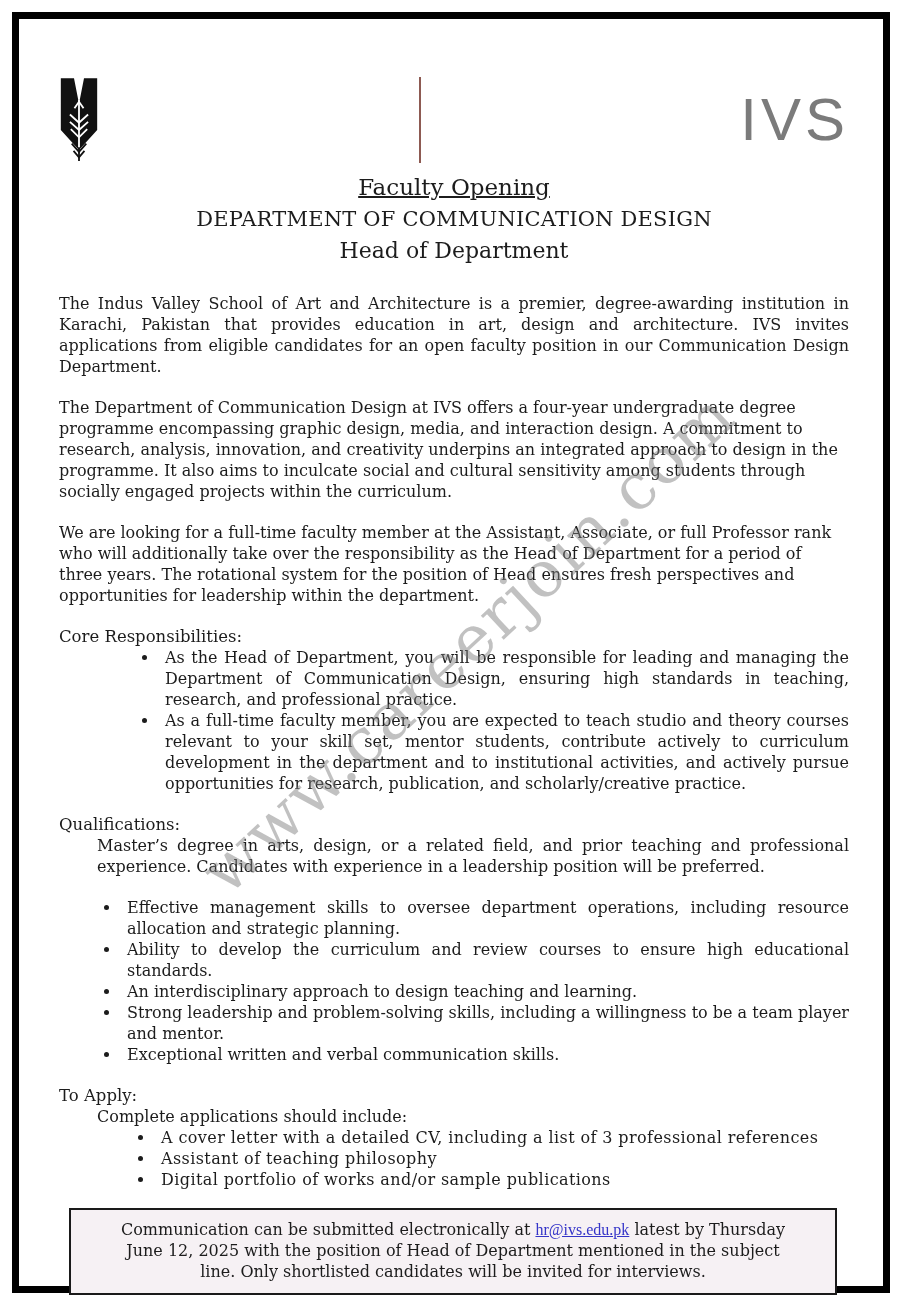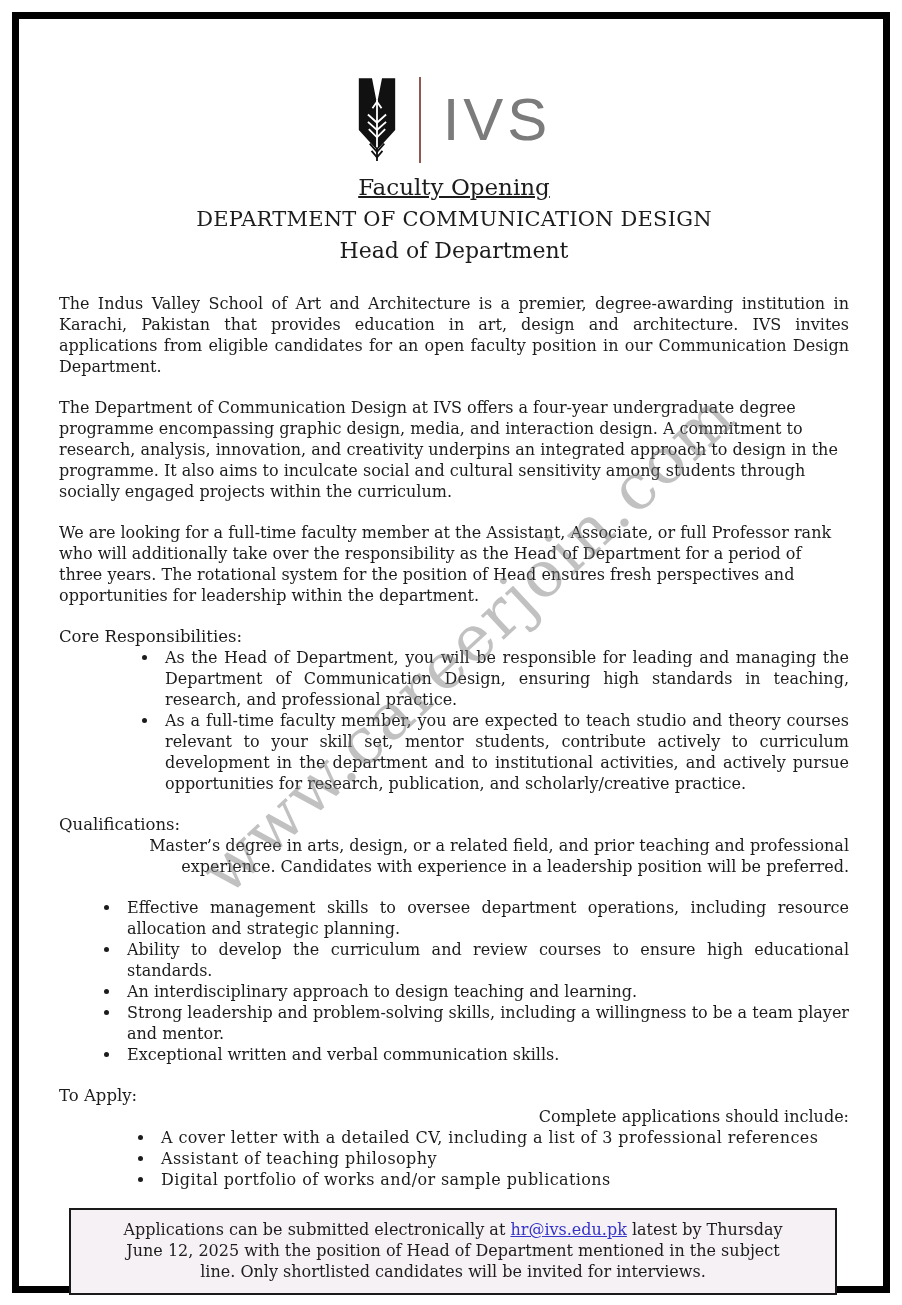--- a/index.html
+++ b/index.html
@@ -17,21 +17,21 @@
     box-sizing:border-box;
   }
   .content {
     padding:58px 34px 0 40px;
     font-size:16px;
     line-height:21px;
   }
 
   
   .logo-row {
-    display:flex; align-items:center; justify-content:center;
+    display:flex; align-items:center; justify-content:space-between;
     gap:22px; height:86px; margin-bottom:8px;
   }
   .logo-divider { width:2px; height:86px; background:#8d5a52; }
   .logo-text {
     font-family:"Liberation Sans", sans-serif;
     font-size:60px; line-height:1; color:#7b7b7b;
     letter-spacing:4px; font-weight:400;
   }
 
   
@@ -40,41 +40,41 @@
   .title-1 { font-size:23px; text-decoration:underline; text-decoration-thickness:2px; }
   .title-2 { font-size:21px; letter-spacing:0.2px; }
   .title-3 { font-size:22px; }
 
   
   p.para { margin:8px 0 20px 0; }
   p.justify { text-align:justify; }
   h3.sect {
     font-size:16.5px; font-weight:normal; margin:0; line-height:21px;
   }
-  p.indented { margin:0 0 20px 0; padding-left:38px;text-align:right; }
+  p.indented { margin:0 0 20px 0; padding-left:38px; }
   p.indented.nogap { margin-bottom:0; }
 
   ul.blist { margin:0 0 20px 0; list-style:disc outside; }
   ul.blist li { margin:0; padding-left:6px; text-align:justify; }
   ul.deep    { padding-left:100px; }
   ul.shallow { padding-left:62px; }
   ul.apply   { padding-left:96px; margin-bottom:18px; }
   ul.apply li { text-align:left; letter-spacing:0.4px; }
 
   
   .footer-box {
     margin:0 12px 0 10px;
     border:2px solid #1a1a1a;
     background:#f6f1f4;
     text-align:center;
     padding:9px 42px 11px 42px;
     font-size:16px; line-height:21px;
   }
   .footer-box a.email {
-    color:#3434c8; text-decoration:underline; cursor:pointer;
+    color:#3434c8; text-decoration:underline; cursor:pointer;font-family:Liberation Serif, serif;
   }
 
   
   .watermark {
     position:absolute;
     left:468px; top:643px;
     transform:translate(-50%,-50%) rotate(-43deg);
     font-family:"DejaVu Serif", serif;
     font-size:64px;
     letter-spacing:2px;
@@ -140,20 +140,20 @@
 
       <h3 class="sect">To Apply:</h3>
       <p class="indented nogap">Complete applications should include:</p>
       <ul class="blist apply">
         <li>A cover letter with a detailed CV, including a list of 3 professional references</li>
         <li>Assistant of teaching philosophy</li>
         <li>Digital portfolio of works and/or sample publications</li>
       </ul>
 
       <div class="footer-box">
-        <span>Applications can be submitted electronically at </span><a class="email">hr@ivs.edu.pk</a><span> latest by Thursday June 12, 2025 with the position of Head of Department mentioned in the subject line. Only shortlisted candidates will be invited for interviews.</span>
+        <span>Communication can be submitted electronically at </span><a class="email">hr@ivs.edu.pk</a><span> latest by Thursday June 12, 2025 with the position of Head of Department mentioned in the subject line. Only shortlisted candidates will be invited for interviews.</span>
       </div>
 
     </div>
   </div>
 
   <div class="watermark">www.careerjoin.com</div>
 </div>
 
 </body></html>

